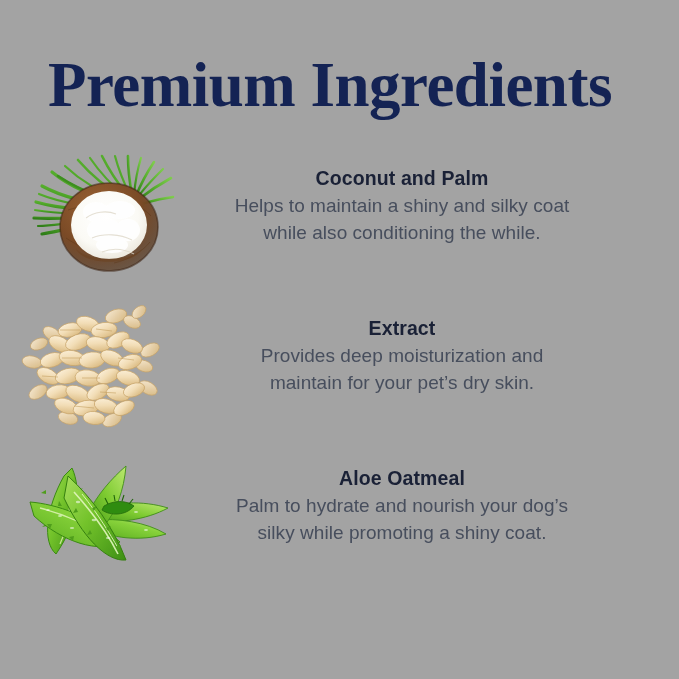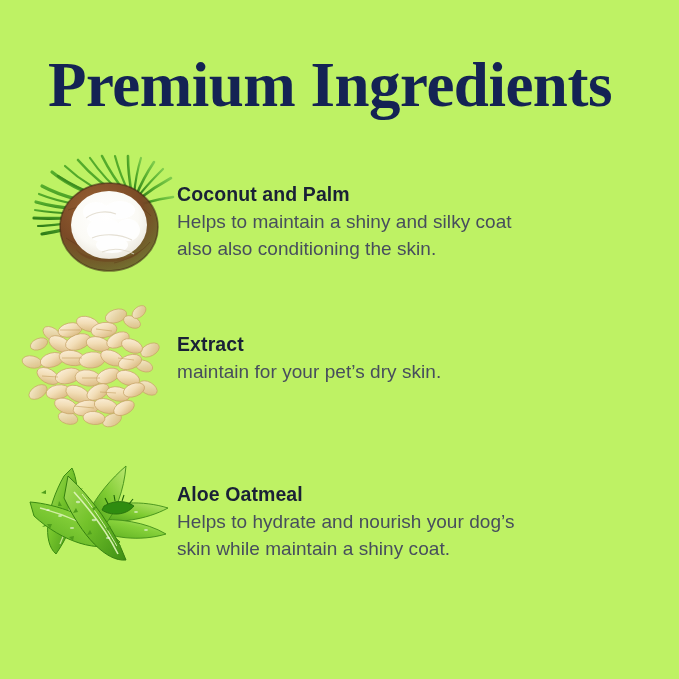--- a/index.html
+++ b/index.html
@@ -14,21 +14,21 @@
   body {
     background:#eff3fe;
     font-family:"Liberation Sans", sans-serif;
     position:relative;
   }
 
   .page {
     width:679px;
     height:679px;
     position:relative;
-    background:#bef264;
+    background:#a3a3a3;
   }
 
   
   .page-title {
     position:absolute;
     left:48px;
     top:52px;
     font-family:"Liberation Serif", "DejaVu Serif", serif;
     font-size:63px;
     font-weight:700;
@@ -56,22 +56,23 @@
     position:absolute;
     left:8px;
     top:0;
     width:165px;
     height:130px;
   }
 
   .text-wrap {
     position:absolute;
     left:177px;
-    top:32px;
+    top:16px;
     width:450px;
+    text-align:center;
   }
 
   .ingredient-name {
     font-size:19.5px;
     font-weight:700;
     color:#1a2136;
     letter-spacing:0.1px;
     margin-bottom:3px;
     line-height:1.25;
   }
@@ -174,21 +175,21 @@
           </g>
 
           <path d="M68 99 C 80 112, 122 112, 134 99 C 126 116, 76 116, 68 99 Z" fill="#6b421f" opacity="0.55"></path>
         </svg>
       </div>
 
       <div class="text-wrap">
         <div class="ingredient-name">Coconut and Palm</div>
         <div class="ingredient-desc">
           <span class="desc-line">Helps to maintain a shiny and silky coat</span>
-          <span class="desc-line">also also conditioning the skin.</span>
+          <span class="desc-line">while also conditioning the while.</span>
         </div>
       </div>
     </div>
 
     <div class="ingredient-row">
       <div class="art-wrap">
         <svg width="165" height="130" viewBox="0 0 165 130" aria-hidden="true">
           <defs>
             <linearGradient id="oatG" x1="0" y1="0" x2="0.6" y2="1">
               <stop offset="0%" stop-color="#fdf3e0"></stop>
@@ -259,20 +260,21 @@
               <path d="M110 58 L126 60"></path>
               <path d="M34 76 L50 77"></path>
             </g>
           </g>
         </svg>
       </div>
 
       <div class="text-wrap">
         <div class="ingredient-name">Extract</div>
         <div class="ingredient-desc">
+          <span class="desc-line">Provides deep moisturization and</span>
           <span class="desc-line">maintain for your pet’s dry skin.</span>
         </div>
       </div>
     </div>
 
     <div class="ingredient-row">
       <div class="art-wrap">
         <svg width="165" height="130" viewBox="0 0 165 130" aria-hidden="true">
           <defs>
             <linearGradient id="aloeA" x1="0" y1="0" x2="1" y2="1">
@@ -358,20 +360,20 @@
               <ellipse cx="128" cy="62" rx="2" ry="1.1"></ellipse>
               <ellipse cx="138" cy="80" rx="2" ry="1"></ellipse>
             </g>
           </g>
         </svg>
       </div>
 
       <div class="text-wrap">
         <div class="ingredient-name">Aloe Oatmeal</div>
         <div class="ingredient-desc">
-          <span class="desc-line">Helps to hydrate and nourish your dog’s</span>
-          <span class="desc-line">skin while maintain a shiny coat.</span>
+          <span class="desc-line">Palm to hydrate and nourish your dog’s</span>
+          <span class="desc-line">silky while promoting a shiny coat.</span>
         </div>
       </div>
     </div>
 
   </div>
 </div>
 
 </body></html>

